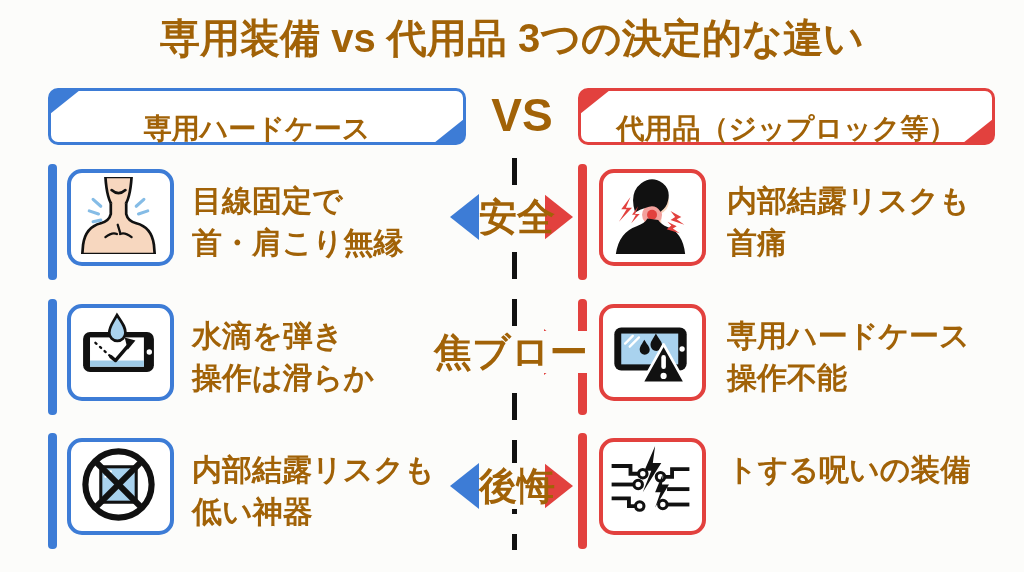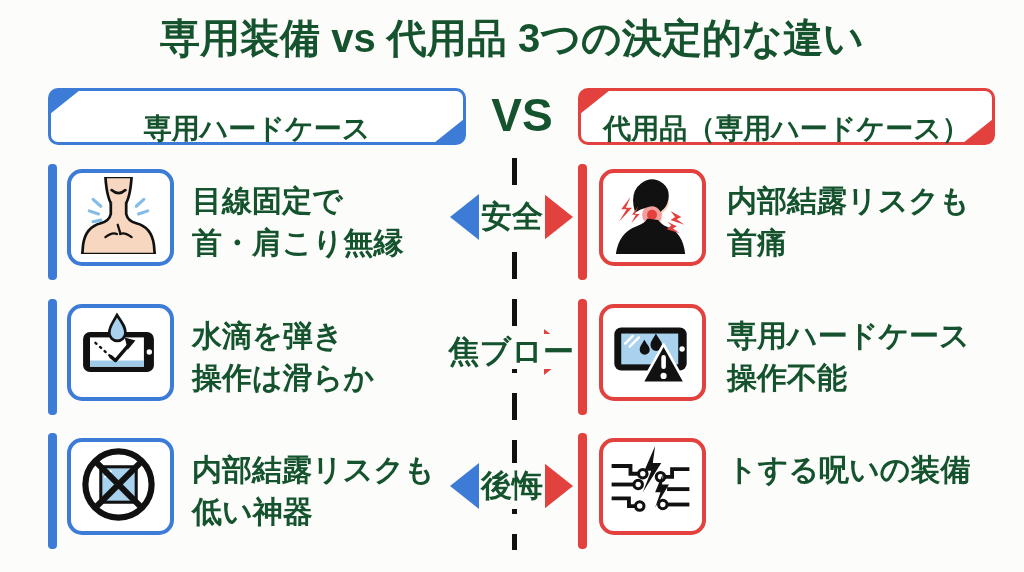--- a/index.html
+++ b/index.html
@@ -1,20 +1,20 @@
 <!DOCTYPE html>
 <html><head>
 <meta charset="utf-8">
 <style>
   html,body{margin:0;padding:0;background:#e8e8e8;}
   .canvas{
     position:relative;width:1024px;height:572px;overflow:hidden;
     background:#fcfcfa;
     font-family:"Liberation Sans","DejaVu Sans",sans-serif;
-    color:#14532d;
+    color:#a16207;
   }
   .title{
     position:absolute;top:10px;left:0;width:1024px;height:56px;
     text-align:center;font-size:40px;font-weight:900;letter-spacing:0px;
     line-height:56px;white-space:nowrap;
   }
   
   .header-box{
     position:absolute;top:88px;height:51px;background:#fff;
     border:3px solid var(--c);border-radius:10px;
@@ -54,21 +54,21 @@
   }
   .rt-left{left:192px;}
   .rt-right{left:727px;}
   .row-text span{display:block;}
   
   .tri{position:absolute;top:31px;width:0;height:0;border-top:23px solid transparent;border-bottom:23px solid transparent;}
   .tri.left{left:450px;border-right:29px solid #3d7cd6;}
   .tri.right{left:544px;border-left:29px solid #e2413e;}
   .keyword{
     position:absolute;top:31px;height:46px;line-height:46px;z-index:2;
-    font-size:31px;font-weight:900;text-align:center;background:#fcfcfa;
+    font-size:38px;font-weight:900;text-align:center;background:#fcfcfa;
     white-space:nowrap;
   }
   .kw-center{left:479px;width:66px;}
   .kw-wide{left:434px;width:140px;text-align:right;background:transparent;}
   .kw-wide .kwbg{background:#fcfcfa;}
 </style>
 </head>
 <body>
 
 <div class="canvas">
@@ -79,21 +79,21 @@
     <div class="corner tl"></div>
     <div class="corner br"></div>
     <div class="label">専用ハードケース</div>
   </div>
 
   <div class="vs">VS</div>
 
   <div class="header-box hb-right">
     <div class="corner tl"></div>
     <div class="corner br"></div>
-    <div class="label">代用品（専用ハードケース）</div>
+    <div class="label">代用品（ジップロック等）</div>
   </div>
 
   <div class="divider"></div>
 
   <div class="row" style="top:163px">
     <div class="bar blue"></div>
     <div class="icon-box ib-left">
       <svg width="83" height="77" viewBox="0 0 100 100">
         <path d="M33,0 Q35,30 43,38 Q47,42 50,42 Q53,42 57,38 Q65,30 67,0 Z" fill="#f7d7bf" stroke="#111" stroke-width="3.5" stroke-linejoin="round"></path>
         <path d="M41,17 Q50,25 59,17" fill="none" stroke="#111" stroke-width="3.5" stroke-linecap="round"></path>

